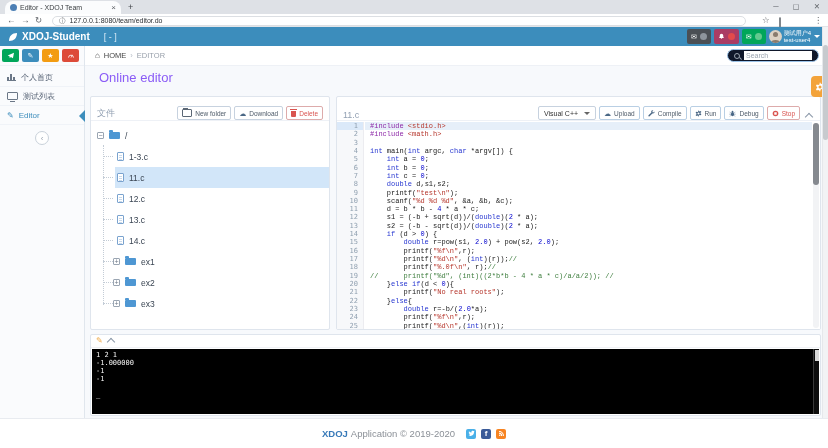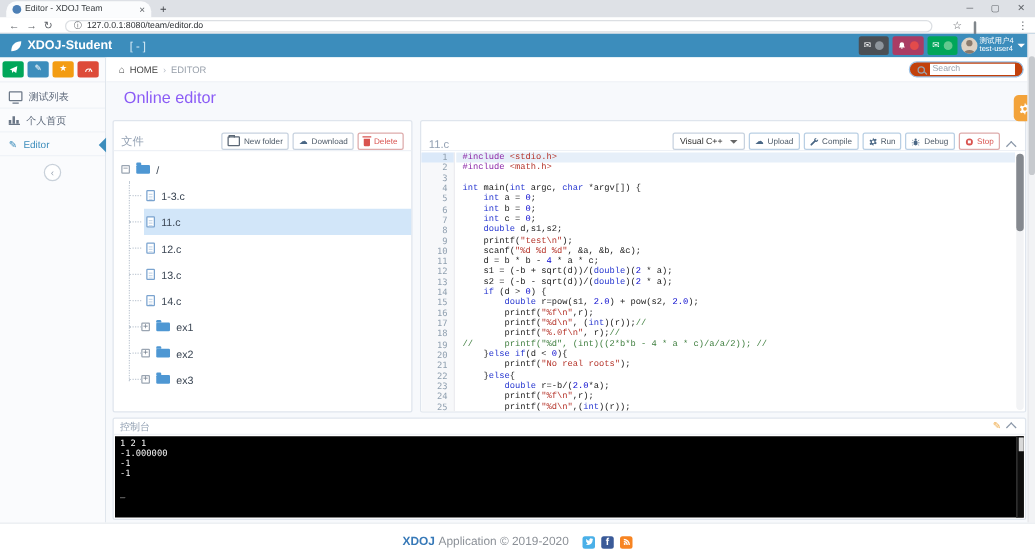--- a/index.html
+++ b/index.html
@@ -59,21 +59,21 @@
   .icn-chart::after{content:"";position:absolute;bottom:0;left:3px;width:2px;height:6px;background:#6b7787;}
   .icn-monitor{width:9px;height:6px;border:1px solid #6b7787;border-radius:1px;position:relative;flex:none;}
   .icn-monitor::after{content:"";position:absolute;left:2px;bottom:-2.5px;width:5px;height:1px;background:#6b7787;}
 
   
   .main{position:absolute;left:85px;top:46px;width:737px;height:374px;background:#f7f9fc;}
   .topbar{position:absolute;left:0;top:0;width:737px;height:20px;background:#fff;border-bottom:1px solid #eef1f6;box-sizing:border-box;}
   .breadcrumb{position:absolute;left:10px;top:5px;display:flex;align-items:center;gap:4px;font-size:7.5px;color:#444;}
   .bc-sep{color:#b5bcc6;}
   .bc-cur{color:#98a0ab;}
-  .search-box{position:absolute;right:3px;top:3px;width:92px;height:13px;border:1px solid #9cc3e8;border-radius:7px;background:#c2410c;
+  .search-box{position:absolute;right:3px;top:3px;width:92px;height:13px;border:1px solid #9cc3e8;border-radius:7px;background:#0f172a;
     display:flex;align-items:center;gap:4px;padding:0 6px;box-sizing:border-box;}
   .icn-search{width:4px;height:4px;border:1px solid #9aa4b0;border-radius:50%;position:relative;flex:none;}
   .icn-search::after{content:"";position:absolute;width:3px;height:1px;background:#9aa4b0;transform:rotate(45deg);right:-2.5px;bottom:-1px;}
   .search-input{border:none;outline:none;width:100%;font-size:7px;color:#555;font-family:"Liberation Sans",sans-serif;}
   .search-input::placeholder{color:#9aa4b0;}
   .page-title{position:absolute;left:14px;top:24px;font-size:13px;color:#8b5cf6;}
 
   .panel{position:absolute;background:#fff;border:1px solid #dfe5ed;border-radius:2px;box-sizing:border-box;}
   .panel-head{height:24px;border-bottom:1px solid #eef1f6;display:flex;align-items:flex-end;padding:0 6px;box-sizing:border-box;}
   .panel-title{font-size:9px;color:#93a1b3;flex:1;}
@@ -237,26 +237,26 @@
         </span>
       <span class="qbtn" style="background:#dd4b39;">
           <svg width="8" height="7" viewBox="0 0 20 20">
             <path d="M3 16a7 7 0 0 1 14 0" fill="none" stroke="#fff" stroke-width="2.4"></path>
             <path d="M10 16 14 8" stroke="#fff" stroke-width="2"></path>
           </svg>
         </span>
     </div>
     <div class="menu">
       <div class="mitem">
+        <span class="icn-chart"></span>
+        <span>个人首页</span>
+      </div>
+      <div class="mitem">
         <span class="icn-monitor"></span>
         <span>测试列表</span>
-      </div>
-      <div class="mitem">
-        <span class="icn-chart"></span>
-        <span>个人首页</span>
       </div>
       <div class="mitem active">
         <span style="font-size:8px;color:#3c8dbc;">✎</span>
         <span>Editor</span>
       </div>
     </div>
     <div class="active-arrow"></div>
     <div class="collapse-btn">‹</div>
   </div>
 
@@ -409,21 +409,20 @@
           </div>
         <div class="code" id="editor-code"><div class="code-ln"><span class="tk-pre">#include</span> <span class="tk-str">&lt;stdio.h&gt;</span></div><div class="code-ln"><span class="tk-pre">#include</span> <span class="tk-str">&lt;math.h&gt;</span></div><div class="code-ln"></div><div class="code-ln"><span class="tk-kw">int</span> main(<span class="tk-kw">int</span> argc, <span class="tk-kw">char</span> *argv[]) {</div><div class="code-ln">    <span class="tk-kw">int</span> a = <span class="tk-num">0</span>;</div><div class="code-ln">    <span class="tk-kw">int</span> b = <span class="tk-num">0</span>;</div><div class="code-ln">    <span class="tk-kw">int</span> c = <span class="tk-num">0</span>;</div><div class="code-ln">    <span class="tk-kw">double</span> d,s1,s2;</div><div class="code-ln">    printf(<span class="tk-str">"test\n"</span>);</div><div class="code-ln">    scanf(<span class="tk-str">"%d %d %d"</span>, &amp;a, &amp;b, &amp;c);</div><div class="code-ln">    d = b * b - <span class="tk-num">4</span> * a * c;</div><div class="code-ln">    s1 = (-b + sqrt(d))/(<span class="tk-kw">double</span>)(<span class="tk-num">2</span> * a);</div><div class="code-ln">    s2 = (-b - sqrt(d))/(<span class="tk-kw">double</span>)(<span class="tk-num">2</span> * a);</div><div class="code-ln">    <span class="tk-kw">if</span> (d &gt; <span class="tk-num">0</span>) {</div><div class="code-ln">        <span class="tk-kw">double</span> r=pow(s1, <span class="tk-num">2.0</span>) + pow(s2, <span class="tk-num">2.0</span>);</div><div class="code-ln">        printf(<span class="tk-str">"%f\n"</span>,r);</div><div class="code-ln">        printf(<span class="tk-str">"%d\n"</span>, (<span class="tk-kw">int</span>)(r));<span class="tk-com">//</span></div><div class="code-ln">        printf(<span class="tk-str">"%.0f\n"</span>, r);<span class="tk-com">//</span></div><div class="code-ln"><span class="tk-com">//      printf("%d", (int)((2*b*b - 4 * a * c)/a/a/2)); //</span></div><div class="code-ln">    }<span class="tk-kw">else</span> <span class="tk-kw">if</span>(d &lt; <span class="tk-num">0</span>){</div><div class="code-ln">        printf(<span class="tk-str">"No real roots"</span>);</div><div class="code-ln">    }<span class="tk-kw">else</span>{</div><div class="code-ln">        <span class="tk-kw">double</span> r=-b/(<span class="tk-num">2.0</span>*a);</div><div class="code-ln">        printf(<span class="tk-str">"%f\n"</span>,r);</div><div class="code-ln">        printf(<span class="tk-str">"%d\n"</span>,(<span class="tk-kw">int</span>)(r));</div></div>
         <div class="ed-scroll">
             <div class="ed-thumb"></div>
           </div>
       </div>
     </div>
 
     <div class="panel console-panel">
       <div class="console-head">
-        <span class="console-title">控制台</span>
         <span class="pencil-ic">✎</span>
         <span class="chev-up" style="margin:2px 3px 0 0;"></span>
       </div>
       <div class="terminal" id="terminal-output">
           <div class="term-ln">1 2 1</div>
           <div class="term-ln">-1.000000</div>
           <div class="term-ln">-1</div>
           <div class="term-ln">-1</div>
           <div class="term-ln">&nbsp;</div>
           <div class="term-ln">_</div>

